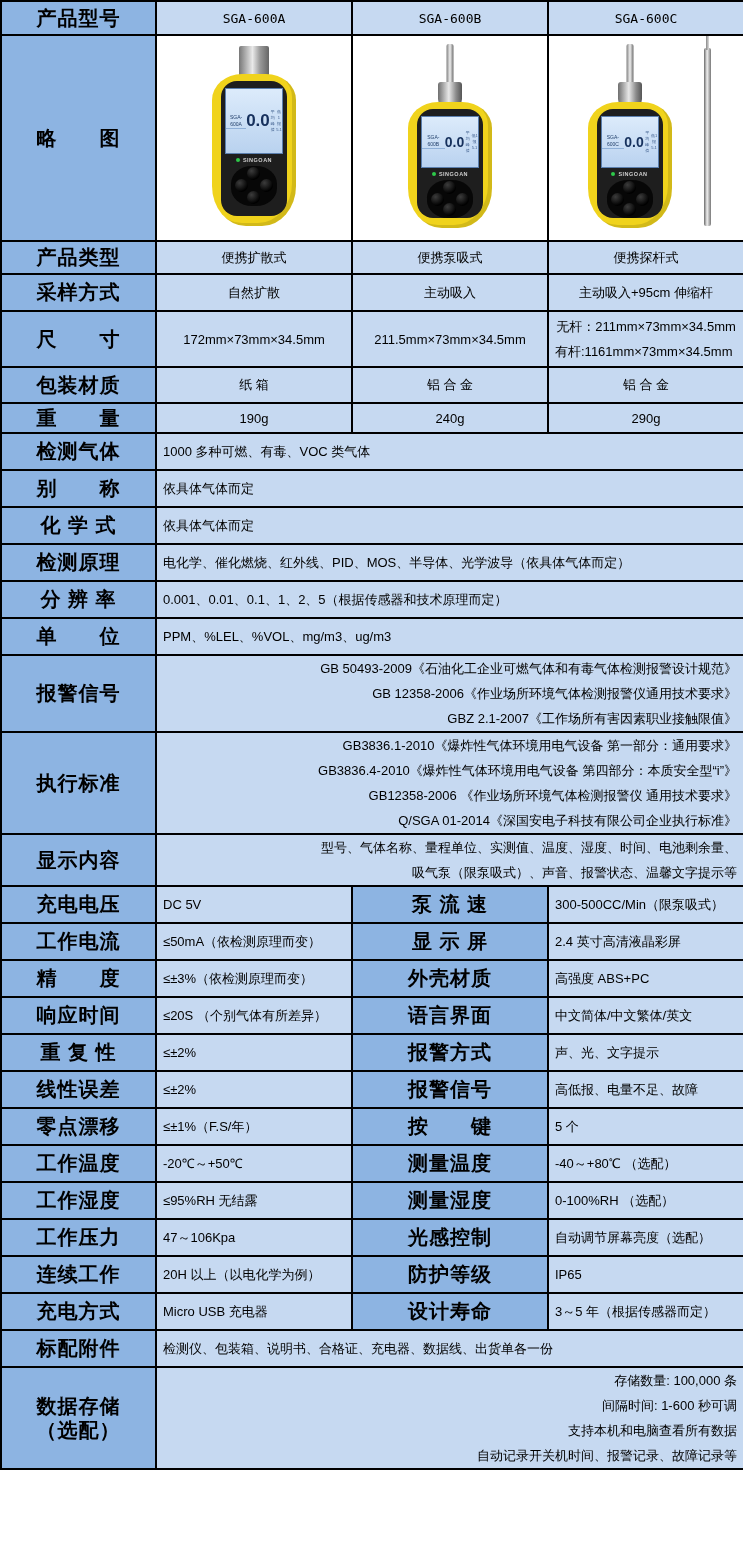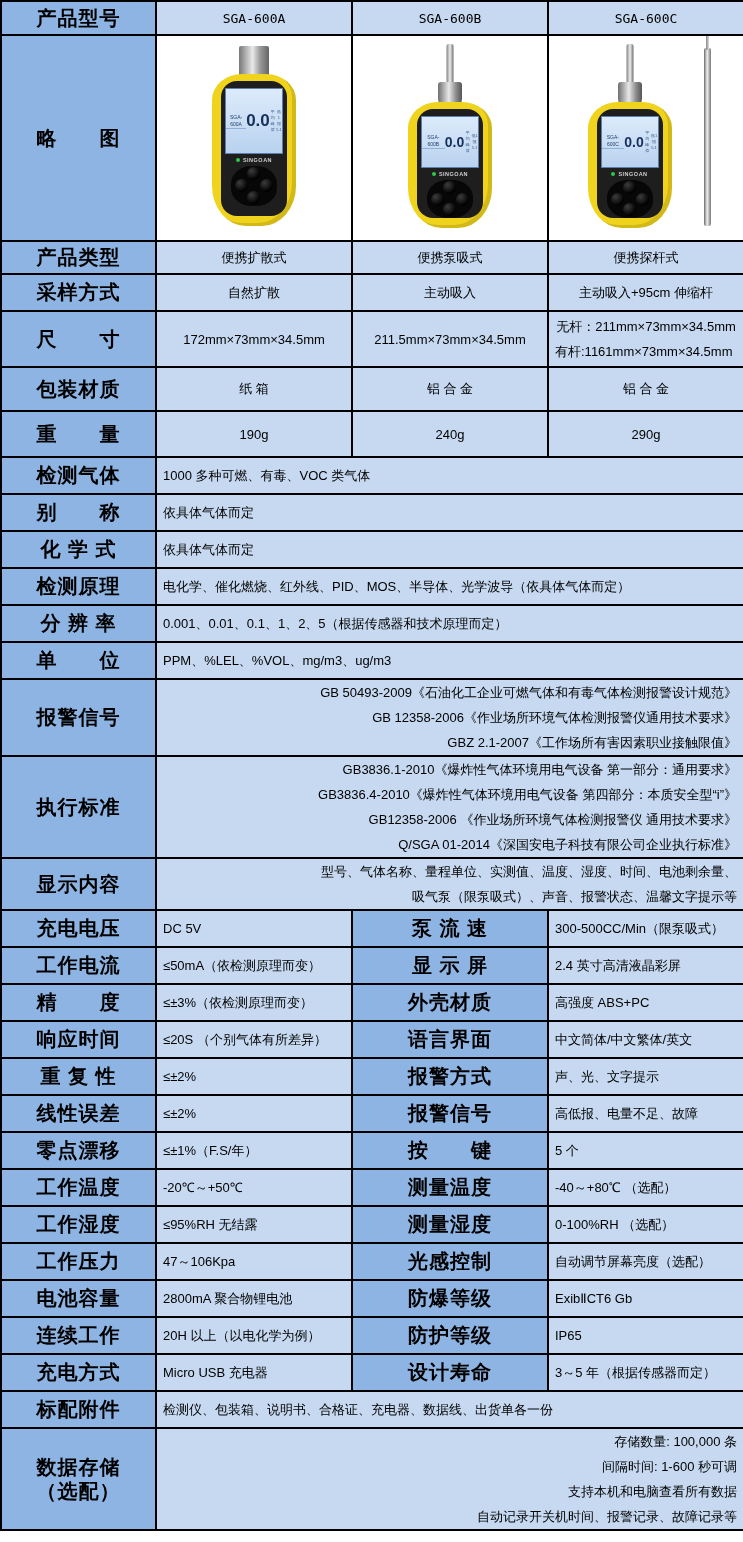--- a/index.html
+++ b/index.html
@@ -11,21 +11,21 @@
   td.lbl{background:#8db4e2;text-align:center;font-weight:bold;font-size:20px;letter-spacing:1px;}
   td.val{background:#c6d9f1;font-size:13px;}
   td.center{text-align:center;}
   td.left{text-align:left;padding-left:14px;}
   .mono{font-family:"DejaVu Sans Mono","Liberation Sans",sans-serif;}
   td.photo{background:#ffffff;text-align:center;vertical-align:middle;}
   .line{line-height:25px;white-space:nowrap;text-align:right;}
   .sm{font-size:13px;}
   
   .rh34{height:34px}.rh206{height:206px}.rh33{height:33px}.rh37{height:37px}
-  .rh56{height:56px}.rh36{height:44px}.rh35{height:46px}.rh76{height:76px}
+  .rh56{height:56px}.rh36{height:36px}.rh35{height:30px}.rh76{height:76px}
   .rh98{height:98px}.rh52{height:52px}.rh102{height:102px}
   
   .dev-row{display:flex;justify-content:center;align-items:flex-start;gap:26px;}
   .dev{position:relative;width:96px;}
   .dev.va{height:184px}.dev.vb,.dev.vc{height:188px}
   .cap{position:absolute;left:50%;transform:translateX(-50%);top:0;width:30px;height:32px;
        background:linear-gradient(90deg,#777,#e9e9e9 45%,#9a9a9a 70%,#666);border-radius:2px;}
   .probe{position:absolute;left:50%;transform:translateX(-50%);top:0;width:7px;height:40px;
        background:linear-gradient(90deg,#808080,#efefef 50%,#6d6d6d);border-radius:2px 2px 0 0;}
   .collar{position:absolute;left:50%;transform:translateX(-50%);top:38px;width:24px;height:24px;
@@ -295,26 +295,20 @@
           <td class="lbl">测量湿度</td>
           <td class="val left">0-100%RH （选配）</td>
         </tr>
         <tr class="rh37">
           <td class="lbl">工作压力</td>
           <td class="val left">47～106Kpa</td>
           <td class="lbl">光感控制</td>
           <td class="val left">自动调节屏幕亮度（选配）</td>
         </tr>
         <tr class="rh37">
-          <td class="lbl">电池容量</td>
-          <td class="val left">2800mA 聚合物锂电池</td>
-          <td class="lbl">防爆等级</td>
-          <td class="val left">ExibⅡCT6 Gb</td>
-        </tr>
-        <tr class="rh37">
           <td class="lbl">连续工作</td>
           <td class="val left">20H 以上（以电化学为例）</td>
           <td class="lbl">防护等级</td>
           <td class="val left">IP65</td>
         </tr>
         <tr class="rh37">
           <td class="lbl">充电方式</td>
           <td class="val left">Micro USB 充电器</td>
           <td class="lbl">设计寿命</td>
           <td class="val left">3～5 年（根据传感器而定）</td>

